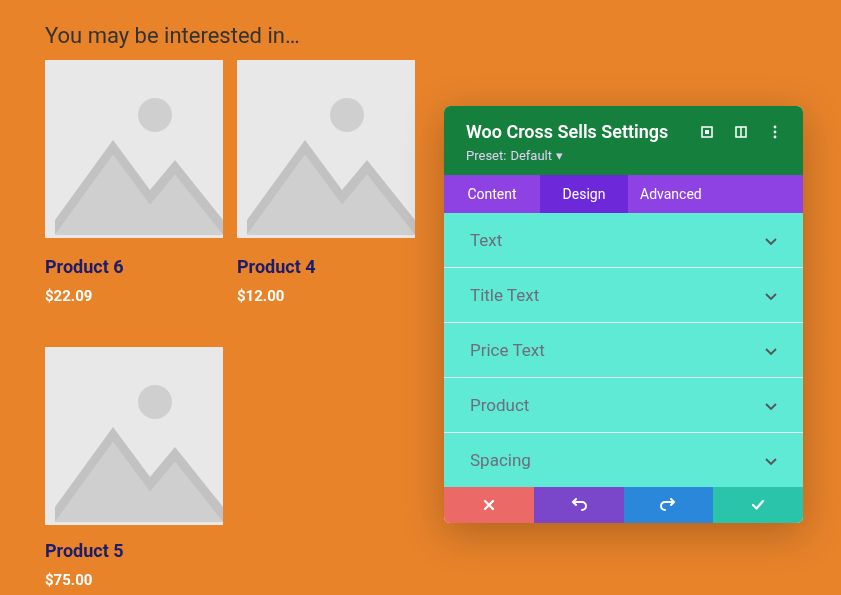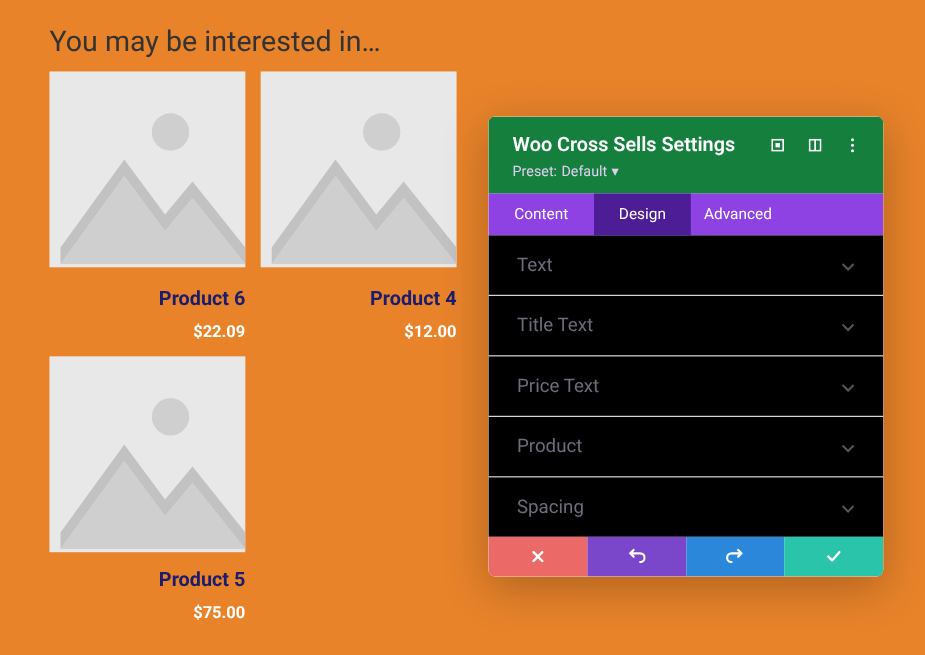--- a/index.html
+++ b/index.html
@@ -5,35 +5,34 @@
   * { box-sizing: border-box; margin: 0; padding: 0; }
   body {
     background: #e8832a;
     font-family: -apple-system, BlinkMacSystemFont, "Segoe UI", Roboto, sans-serif;
     width: 841px;
     height: 595px;
     overflow: hidden;
     position: relative;
   }
   .section-title {
-    font-size: 26px;
+    font-size: 22px;
     font-weight: 400;
     color: #333;
     padding: 23px 0 0 45px;
   }
   .products {
     display: flex;
     flex-wrap: wrap;
     gap: 14px;
     padding: 12px 0 0 45px;
     width: 430px;
   }
   .product-card {
     width: 178px;
-    text-align: right;
   }
   .product-img {
     width: 178px;
     height: 178px;
     background: #e8e8e8;
     position: relative;
     overflow: hidden;
   }
   .product-title {
     color: #1a1c6d;
@@ -103,23 +102,23 @@
     padding: 11px 0;
     color: #fff;
     font-size: 14px;
     cursor: pointer;
     flex: 0 0 auto;
     text-align: center;
   }
   .tab:nth-child(1){ width: 96px; }
   .tab:nth-child(2){ width: 88px; }
   .tab:nth-child(3){ width: 100px; padding-left: 12px; text-align: left;}
-  .tab.active { background: #4c1d95; }
+  .tab.active { background: #6d28d9; }
   .accordion {
-    background: #000000;
+    background: #5eead4;
   }
   .acc-item {
     display: flex;
     justify-content: space-between;
     align-items: center;
     padding: 17px 26px;
     border-bottom: 1px solid #eee;
     cursor: pointer;
   }
   .acc-label {
@@ -171,21 +170,21 @@
         <rect width="178" height="178" fill="#e8e8e8"></rect>
         <circle cx="110" cy="55" r="17" fill="#cfcfcf"></circle>
         <path d="M 10 175 L 68 95 L 105 145 L 130 115 L 178 175 Z" fill="#cfcfcf"></path>
         <path d="M 10 160 L 68 80 L 105 130 L 130 100 L 178 160 L 178 175 L 130 115 L 105 145 L 68 95 L 10 175 Z" fill="#c2c2c2"></path>
       </svg>
     </div>
     <div class="product-title">Product 4</div>
     <div class="product-price">$12.00</div>
   </div>
 
-  <div class="product-card" style="">
+  <div class="product-card" style="margin-top:28px;">
     <div class="product-img">
       <svg width="178" height="178" viewBox="0 0 178 178">
         <rect width="178" height="178" fill="#e8e8e8"></rect>
         <circle cx="110" cy="55" r="17" fill="#cfcfcf"></circle>
         <path d="M 10 175 L 68 95 L 105 145 L 130 115 L 178 175 Z" fill="#cfcfcf"></path>
         <path d="M 10 160 L 68 80 L 105 130 L 130 100 L 178 160 L 178 175 L 130 115 L 105 145 L 68 95 L 10 175 Z" fill="#c2c2c2"></path>
       </svg>
     </div>
     <div class="product-title">Product 5</div>
     <div class="product-price">$75.00</div>

